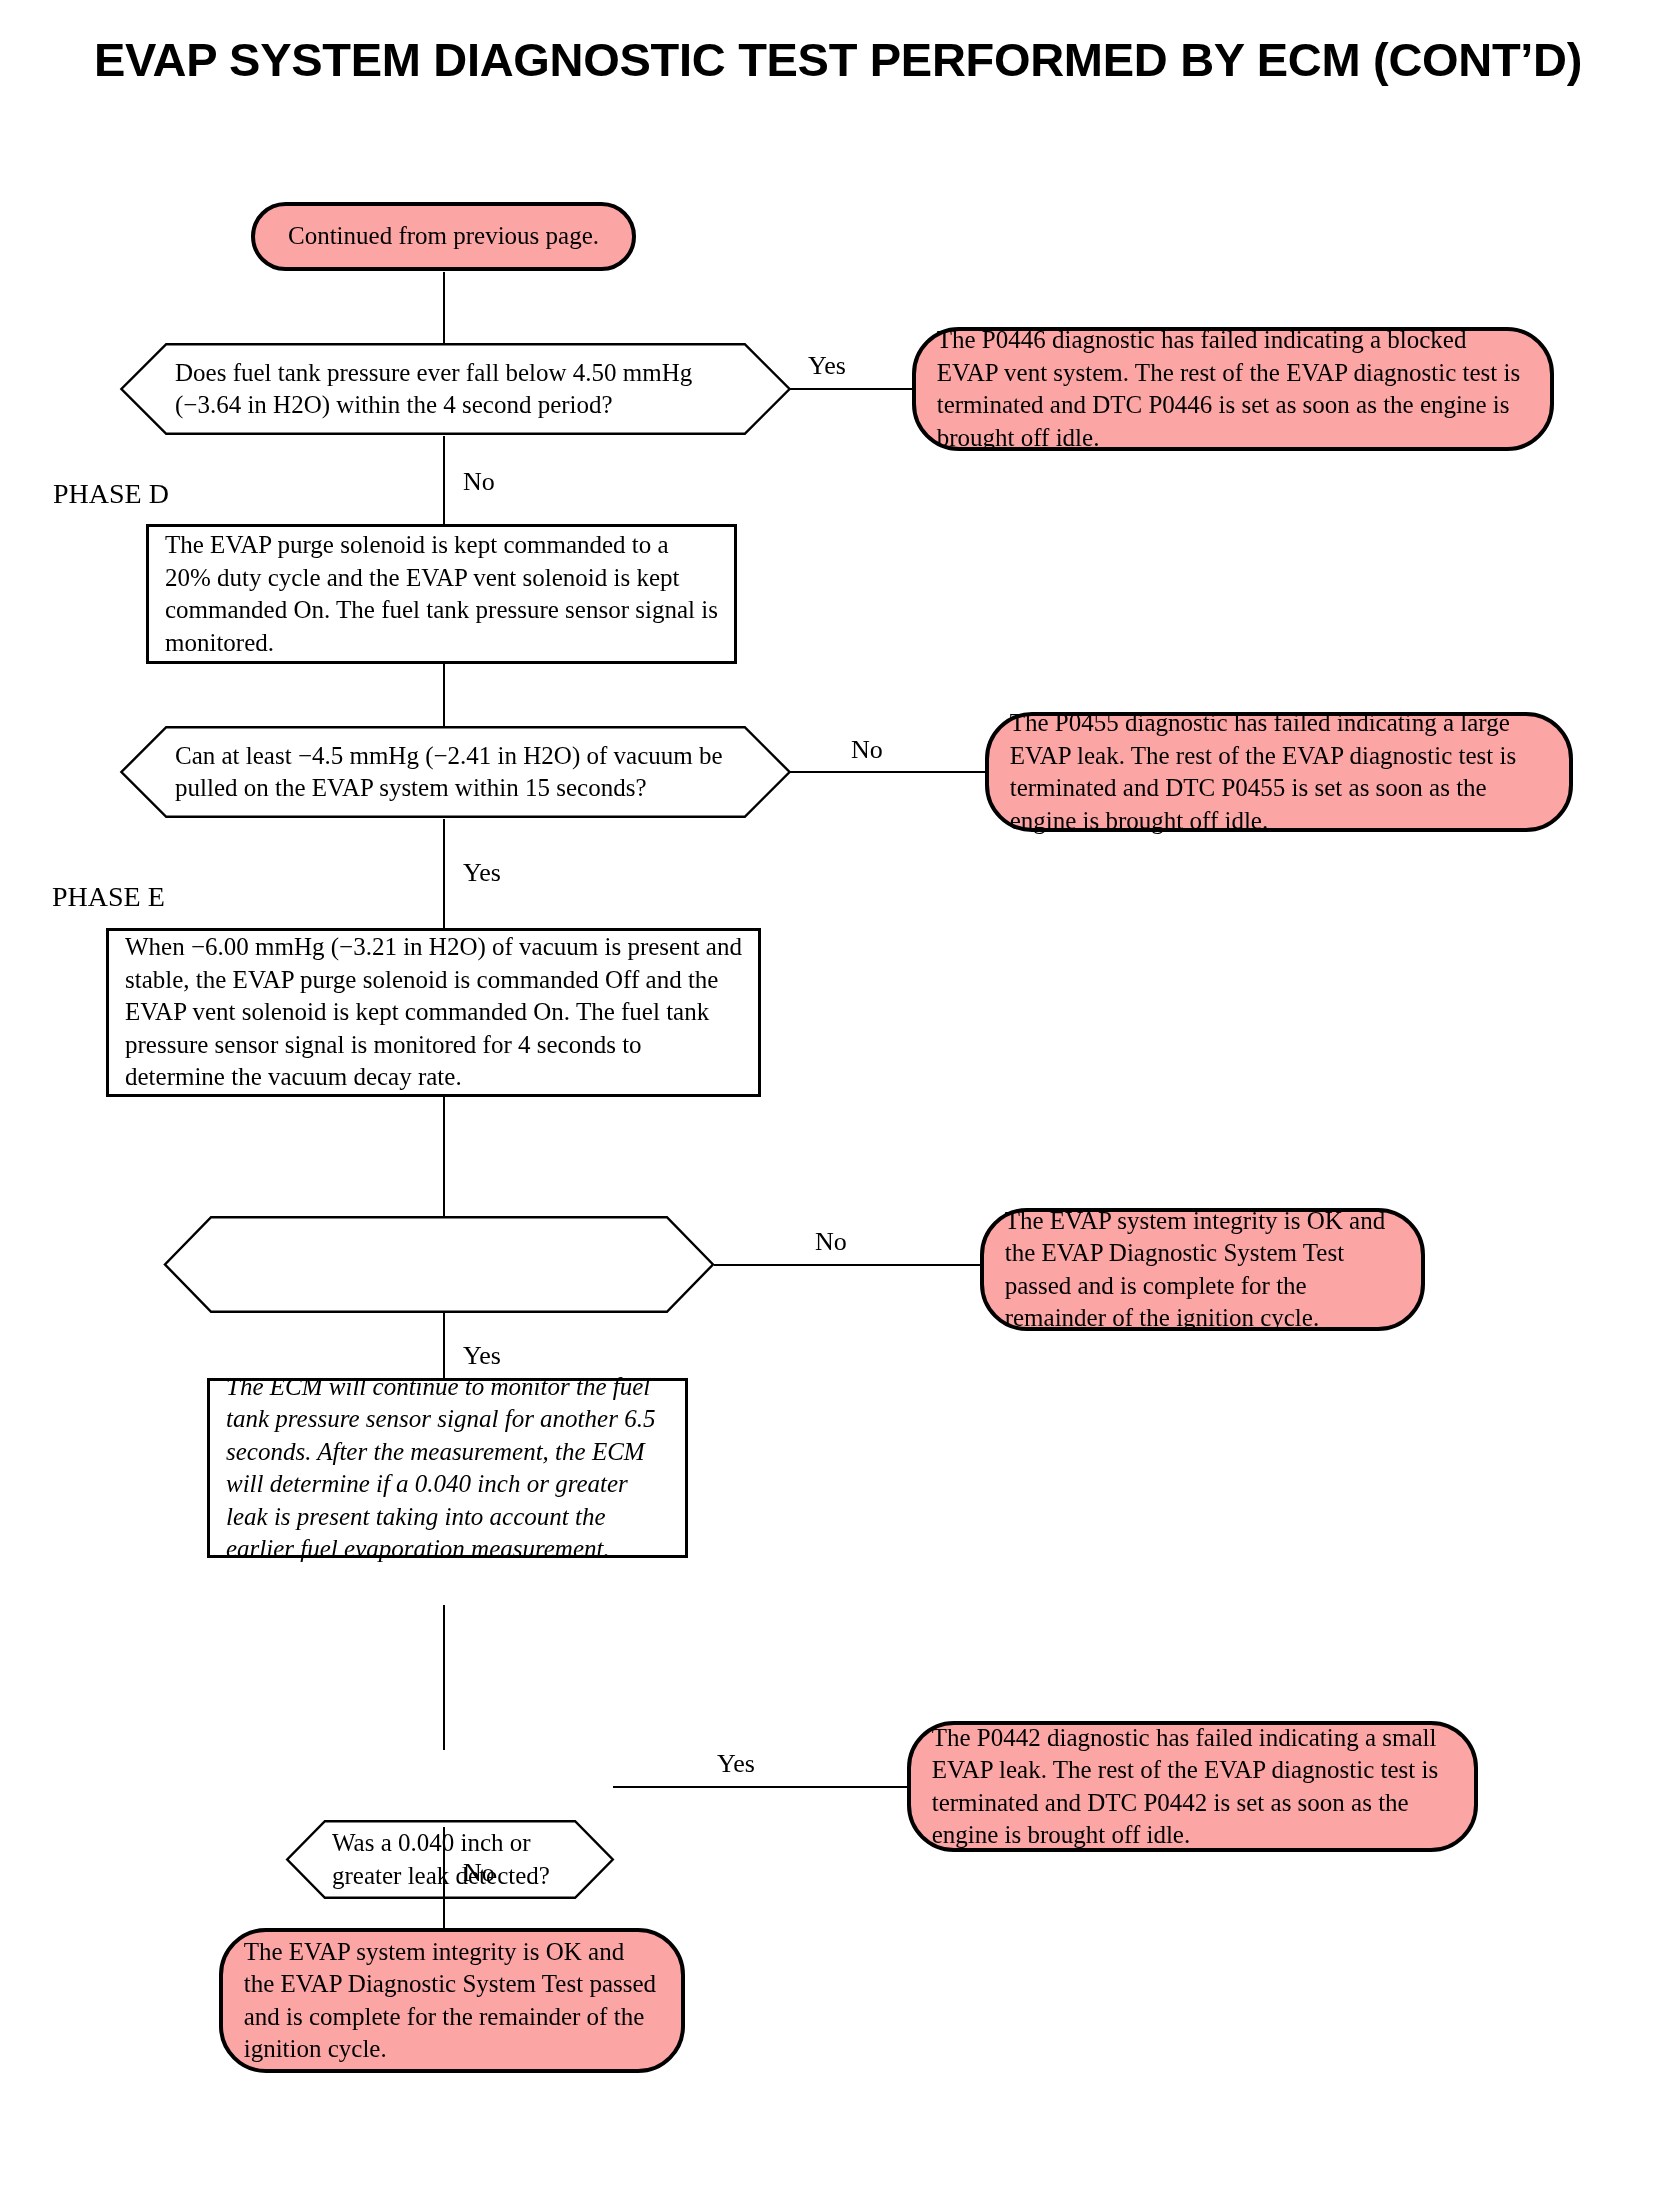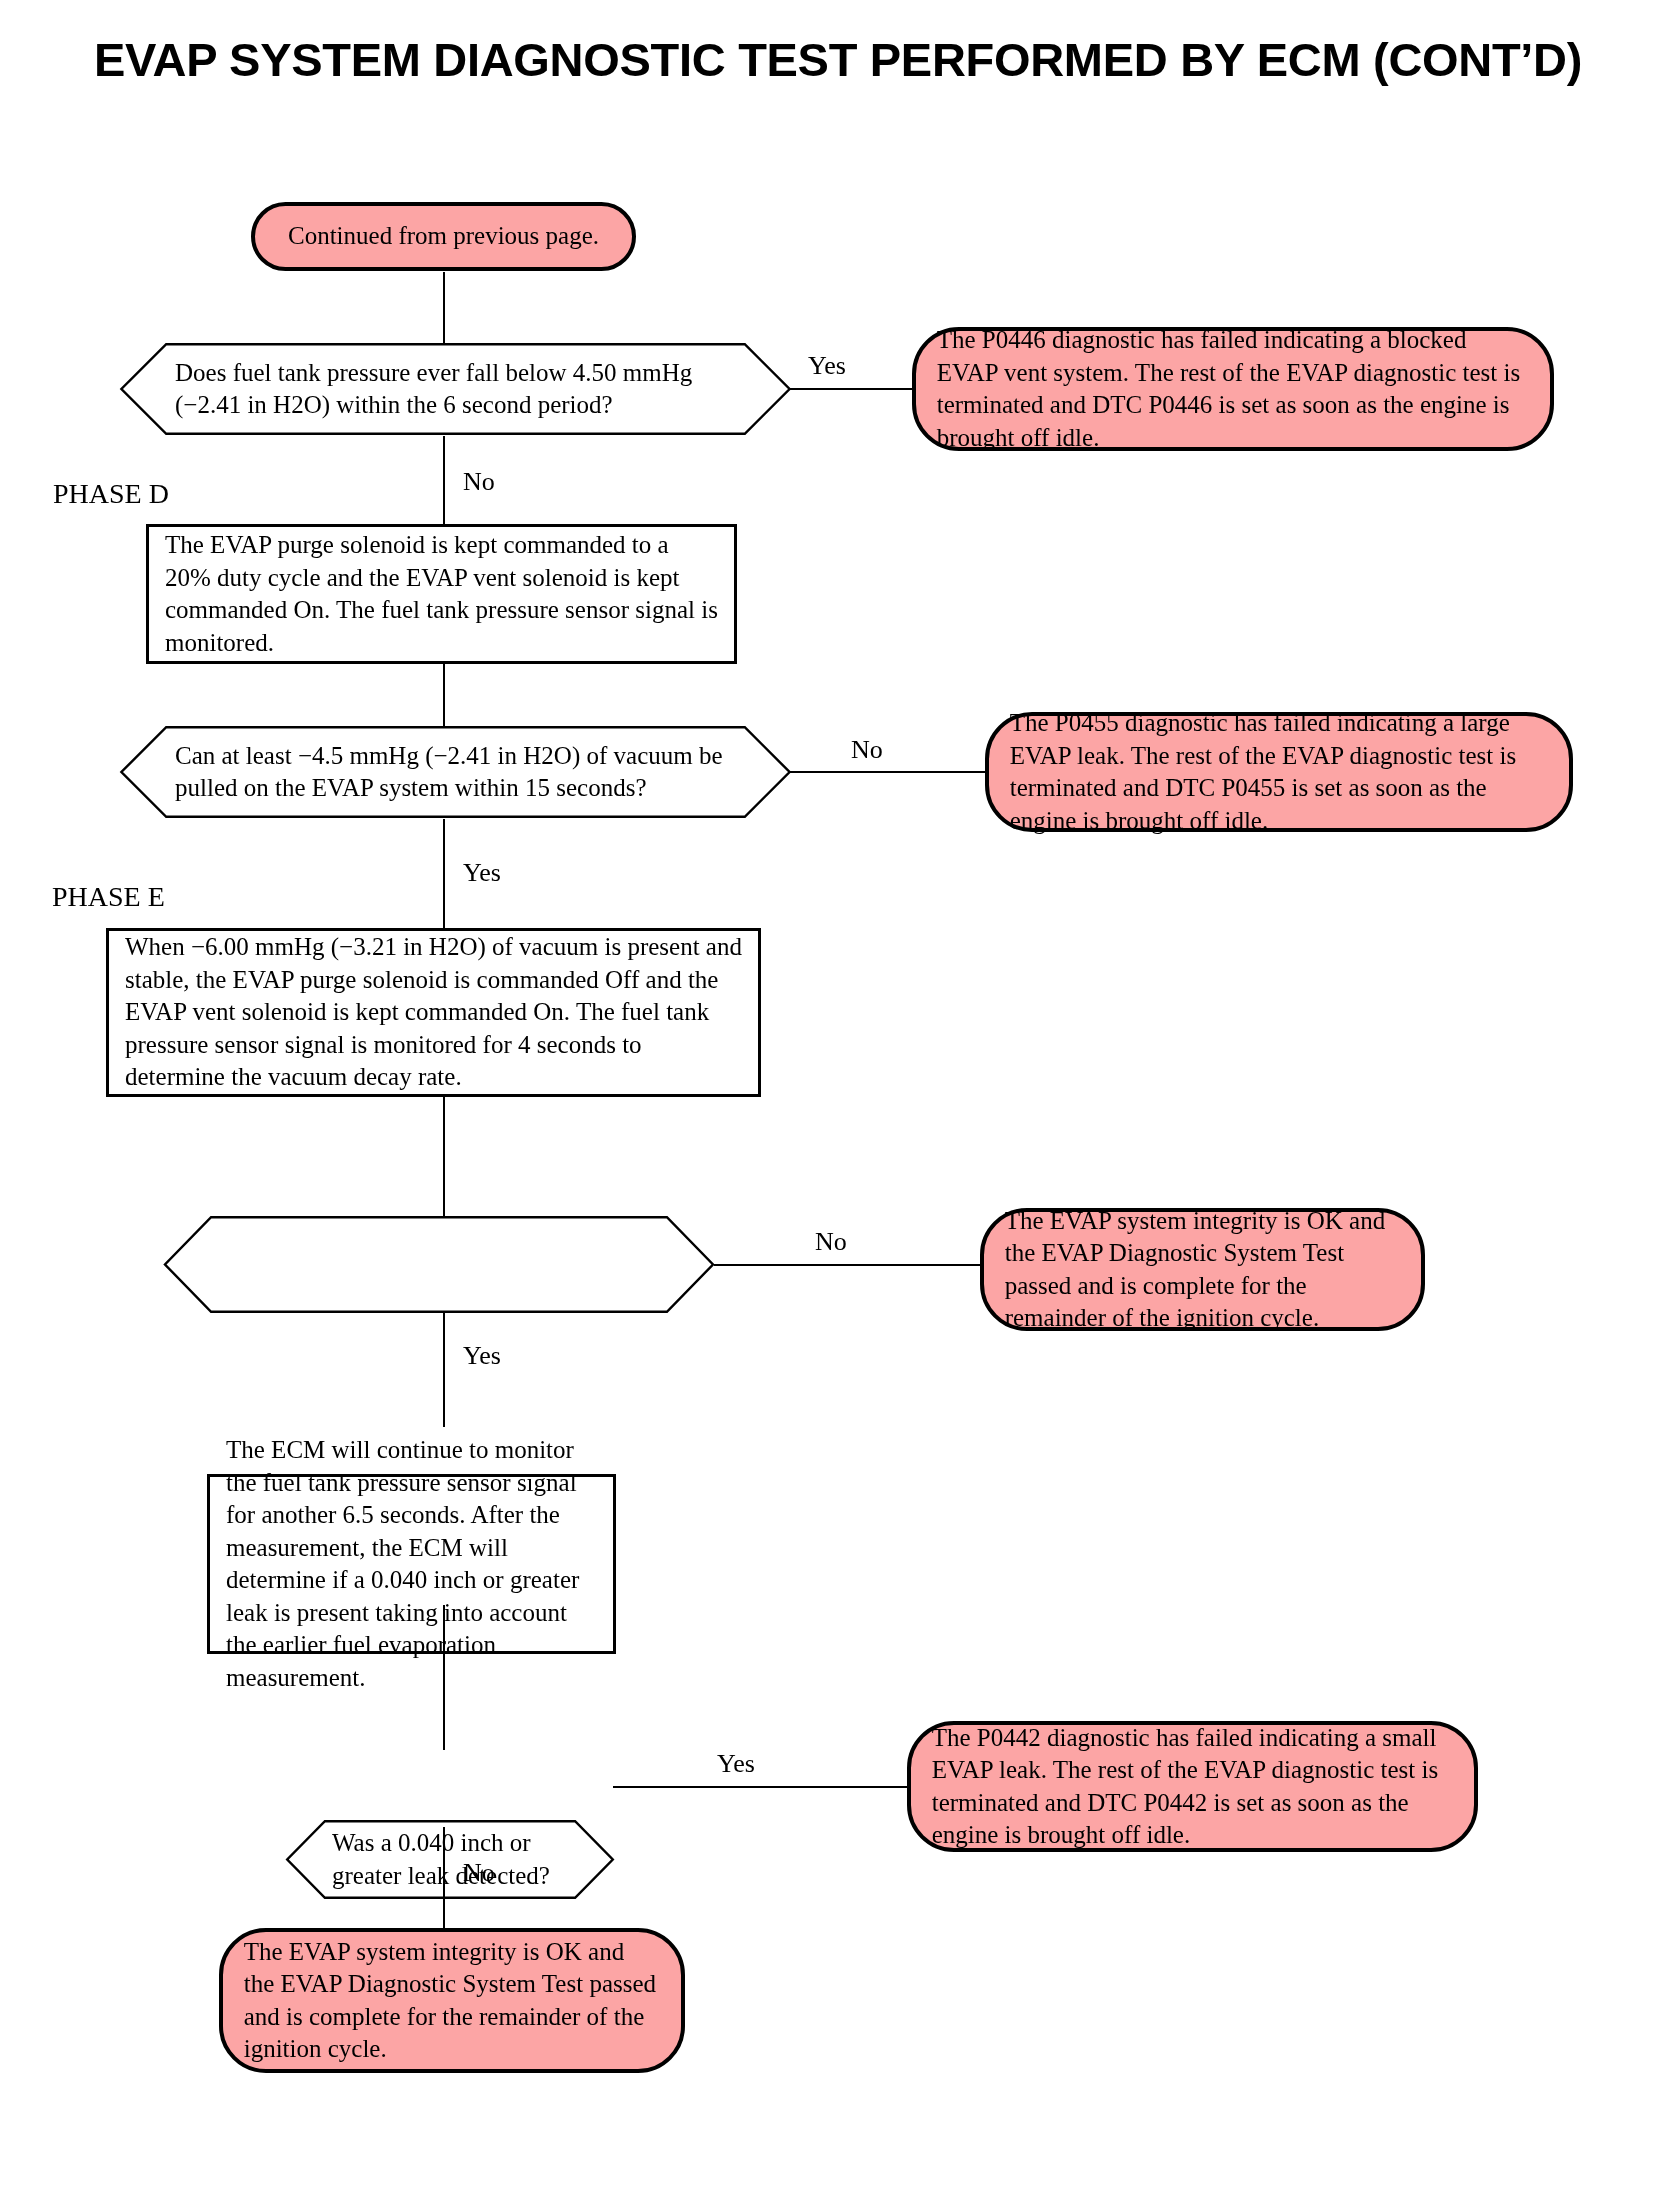--- a/index.html
+++ b/index.html
@@ -69,21 +69,21 @@
   <div class="term pill" style="left:251px;top:202px;width:385px;height:69px;">
     <div class="txt" style="text-align:center;">Continued from previous page.</div>
   </div>
 
   <div class="vline" style="left:443px;top:272px;height:73px;"></div>
 
   <div class="dec" style="left:119px;top:343px;width:673px;height:92px;">
     <svg width="673" height="92" viewBox="0 0 1108 152">
       <polygon points="76,2 1032,2 1106,76 1032,150 76,150 2,76" fill="#ffffff" stroke="#000000" stroke-width="4"></polygon>
     </svg>
-    <div class="txt" style="left:56px;top:0;width:577px;height:92px;">Does fuel tank pressure ever fall below 4.50 mmHg (−2.41 in H2O) within the 6 second period?</div>
+    <div class="txt" style="left:56px;top:0;width:577px;height:92px;">Does fuel tank pressure ever fall below 4.50 mmHg (−3.64 in H2O) within the 4 second period?</div>
   </div>
 
   <div class="hline" style="left:790px;top:388px;width:125px;"></div>
   <div class="branch" style="left:808px;top:353px;">Yes</div>
 
   <div class="term r60" style="left:912px;top:327px;width:642px;height:124px;">
     <div class="txt">The P0446 diagnostic has failed indicating a blocked EVAP vent system. The rest of the EVAP diagnostic test is terminated and DTC P0446 is set as soon as the engine is brought off idle.</div>
   </div>
 
   <div class="vline" style="left:443px;top:436px;height:89px;"></div>
@@ -131,21 +131,21 @@
   <div class="hline" style="left:714px;top:1264px;width:267px;"></div>
   <div class="branch" style="left:815px;top:1229px;">No</div>
 
   <div class="term r60" style="left:980px;top:1208px;width:445px;height:123px;">
     <div class="txt">The EVAP system integrity is OK and the EVAP Diagnostic System Test passed and is complete for the remainder of the ignition cycle.</div>
   </div>
 
   <div class="vline" style="left:443px;top:1313px;height:114px;"></div>
   <div class="branch" style="left:463px;top:1343px;">Yes</div>
 
-  <div class="proc" style="left:207px;top:1474px;width:409px;height:180px;">
+  <div class="proc" style="left:207px;top:1378px;width:481px;height:180px;font-style:italic;">
     <div class="txt">The ECM will continue to monitor the fuel tank pressure sensor signal for another 6.5 seconds. After the measurement, the ECM will determine if a 0.040 inch or greater leak is present taking into account the earlier fuel evaporation measurement.</div>
   </div>
 
   <div class="vline" style="left:443px;top:1605px;height:145px;"></div>
 
   <div class="dec" style="left:286px;top:1820px;width:328px;height:73px;">
     <svg width="328" height="79" viewBox="0 0 540 130">
       <polygon points="64,2 476,2 538,65 476,128 64,128 2,65" fill="#ffffff" stroke="#000000" stroke-width="4"></polygon>
     </svg>
     <div class="txt" style="left:46px;top:0;width:238px;height:79px;">Was a 0.040 inch or greater leak detected?</div>

